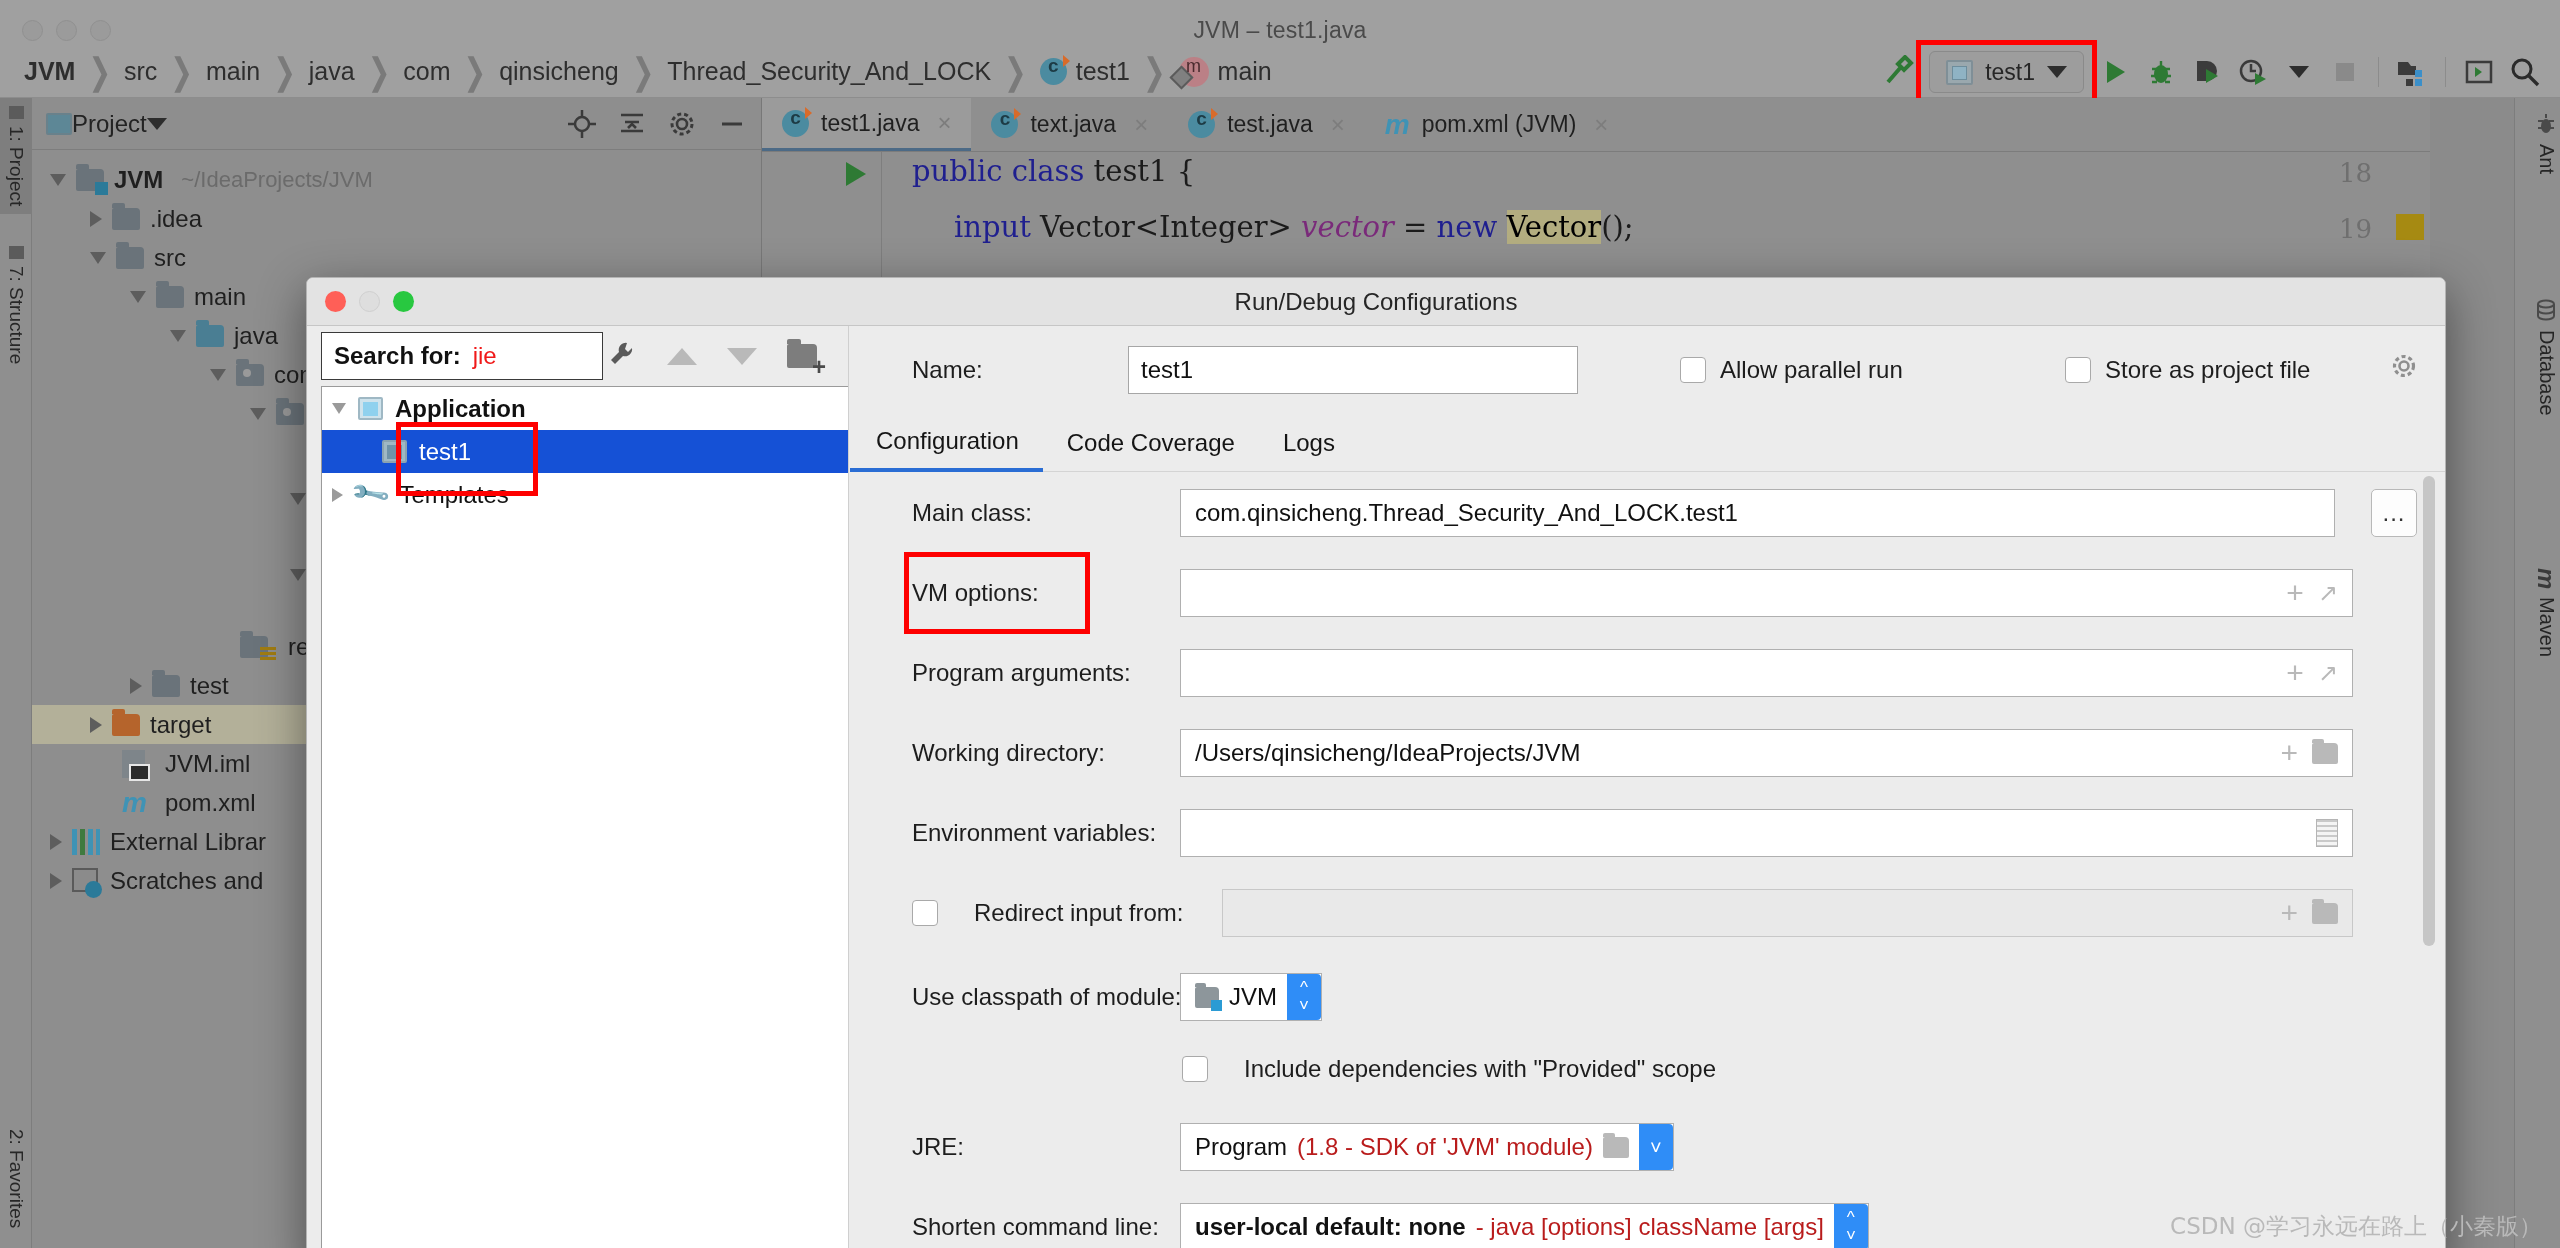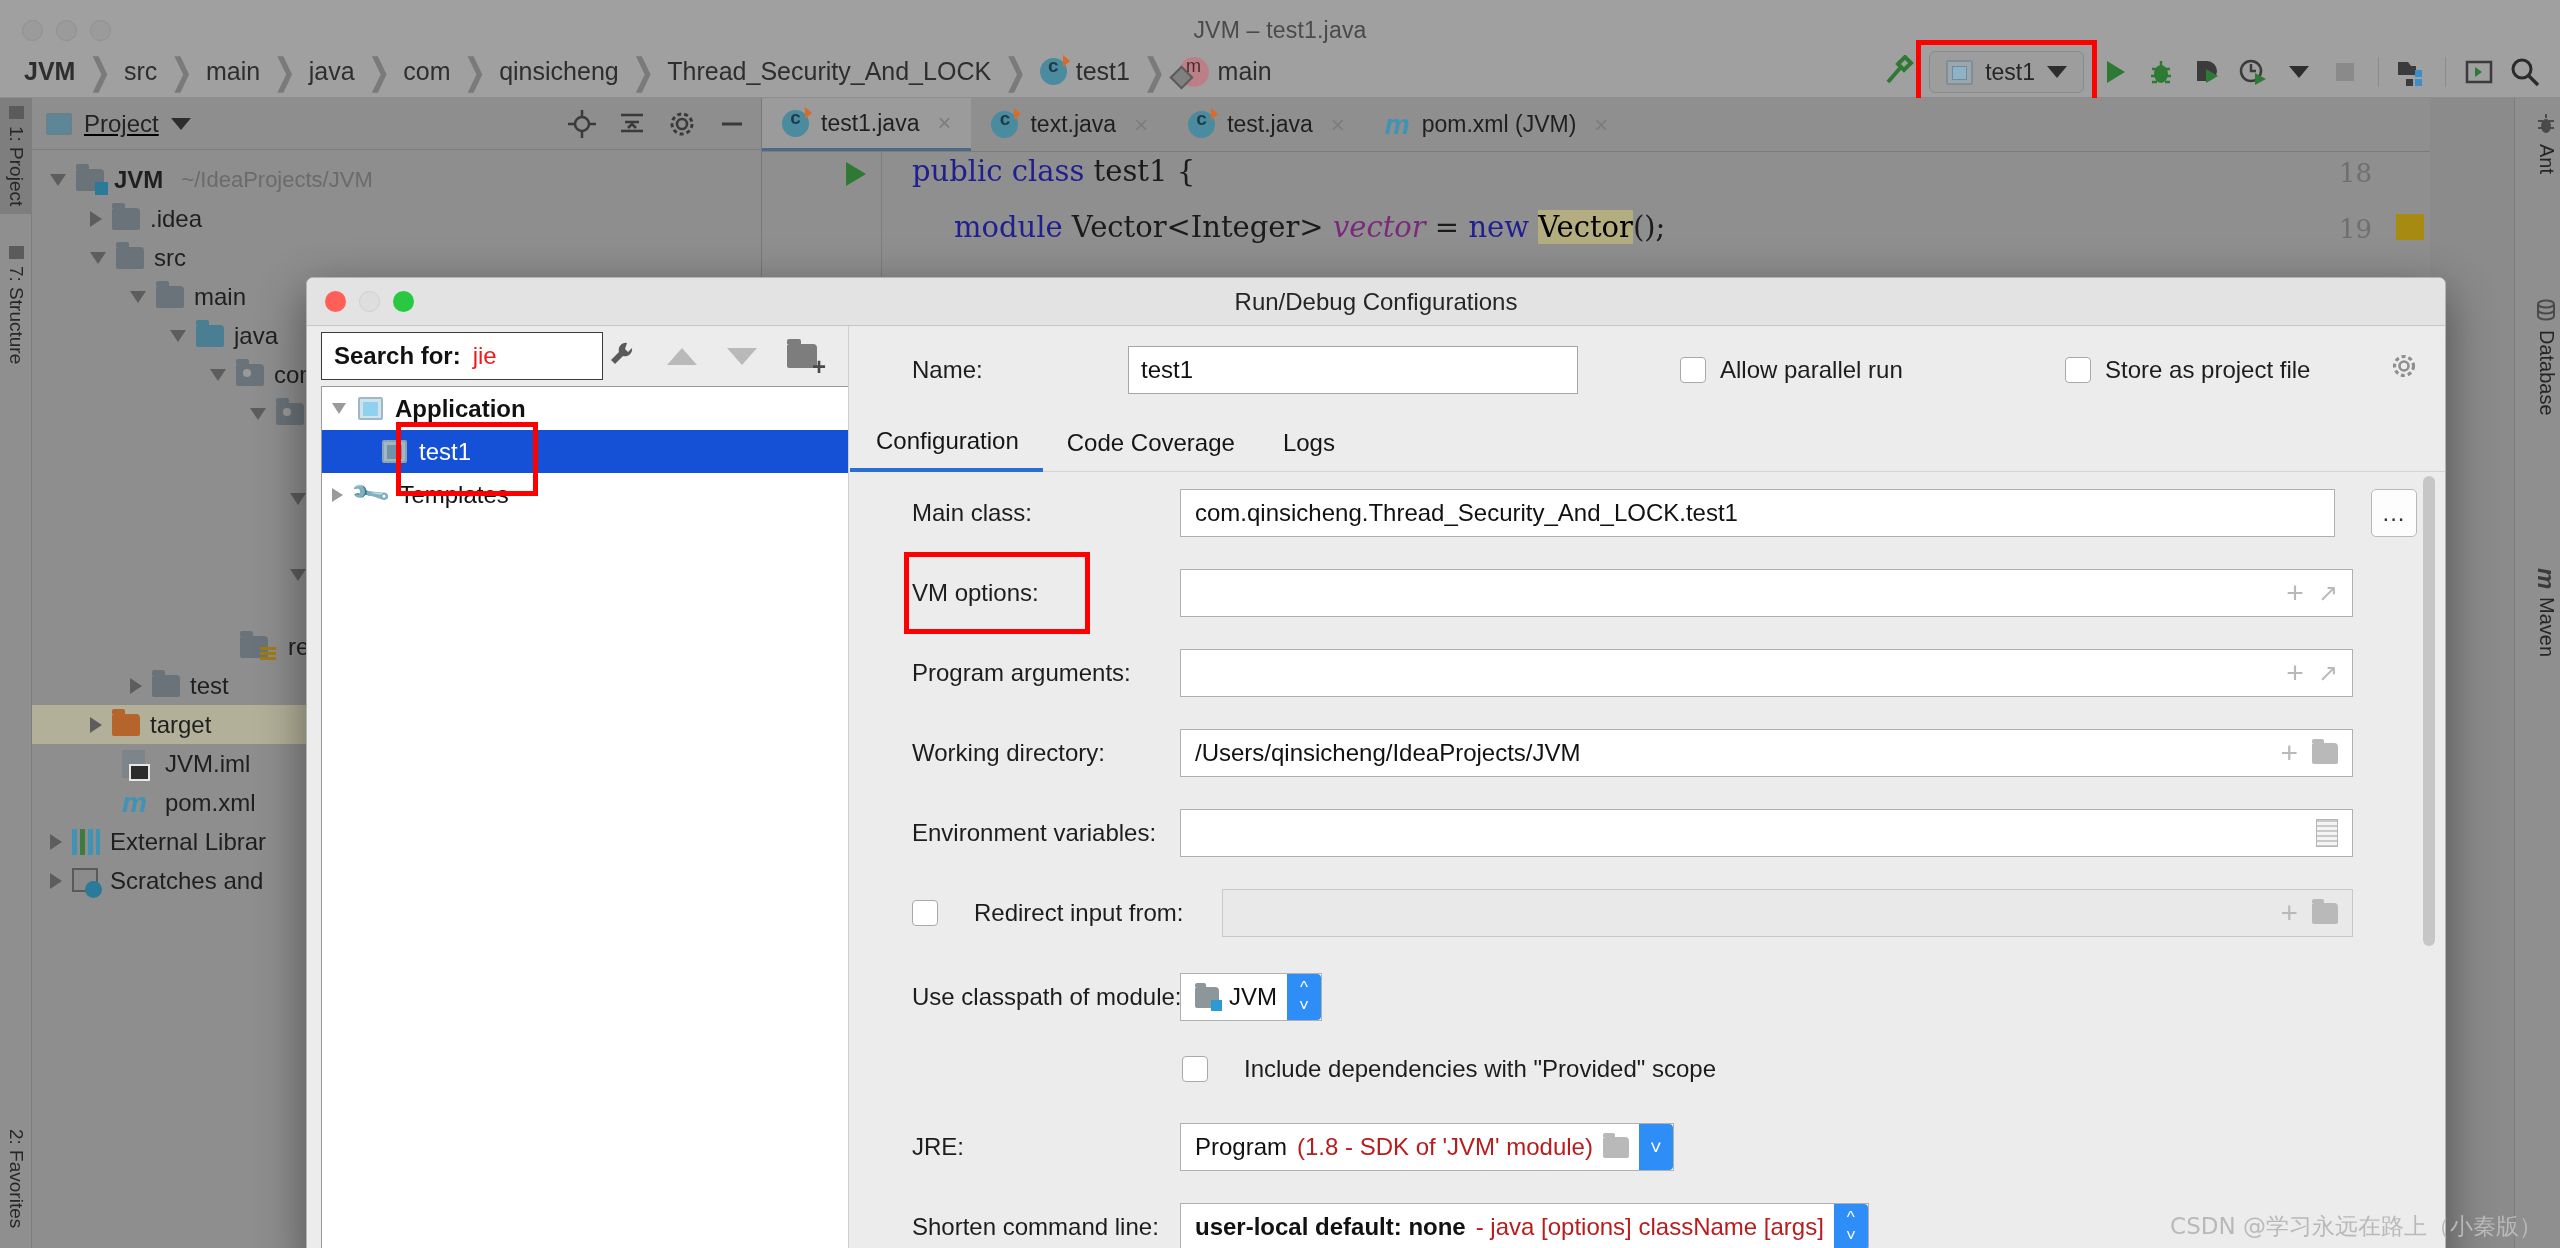--- a/index.html
+++ b/index.html
@@ -117,21 +117,21 @@
   .rail-item.sel { background: #7e7e7e; }
   .rail-sq { width: 15px; height: 13px; background: #5b5b5b; flex:0 0 auto;}
 
   
   .proj {
     position: absolute; left: 32px; top: 98px; width: 730px; bottom: 0;
     background: #8e8e8e; border-right: 1px solid #787878;
   }
   .proj-head {
     height: 52px; display: flex; align-items: center;
-    border-bottom: 1px solid #7d7d7d; padding: 9px 14px; gap: 12px; text-decoration: underline;
+    border-bottom: 1px solid #7d7d7d; padding: 9px 14px; 
   }
   .proj-head .t { font-size: 24px; color: #232323; }
   .ic-proj {
     width: 26px; height: 22px; border: 2px solid #69818b;
     background: #5d8796; border-radius: 2px;
   }
   .proj-head-right { margin-left: auto; display: flex; align-items: center; gap: 20px; }
   .hicon { width: 30px; height: 30px; position: relative; }
 
   .tree { padding-top: 10px; font-size: 24px; color: #1f1f1f; }
@@ -650,21 +650,21 @@
     </div>
 
     <div class="code">
       <div class="gutter"></div>
 
       <div class="lnum" style="top:6px;">18</div>
       <div class="runmark" style="left:84px;top:10px;"></div>
       <div class="codeline" style="top:2px;"><span class="kw">public class </span><span class="cls">test1 {</span></div>
 
       <div class="lnum" style="top:62px;">19</div>
-      <div class="codeline" style="top:58px;left:192px;"><span class="kw">module </span><span class="cls">Vector&lt;Integer&gt; </span><span class="fldn">vector </span><span class="cls">= </span><span class="kw">new </span><span class="hlsel">Vector</span><span class="cls">();</span></div>
+      <div class="codeline" style="top:58px;left:192px;"><span class="kw">input </span><span class="cls">Vector&lt;Integer&gt; </span><span class="fldn">vector </span><span class="cls">= </span><span class="kw">new </span><span class="hlsel">Vector</span><span class="cls">();</span></div>
 
       <div class="cn-text" style="right:8px;top:690px;">锁，</div>
       <div class="cn-text" style="right:8px;top:760px;font-style:italic;">OfBou</div>
       <div class="cn-text" style="right:8px;top:880px;">每次</div>
 
       <div class="markers">
         <div class="mk big" style="top:8px;"></div>
         <div class="mk" style="top:72px;"></div>
         <div class="mk" style="top:110px;"></div>
         <div class="mk" style="top:126px;"></div>

